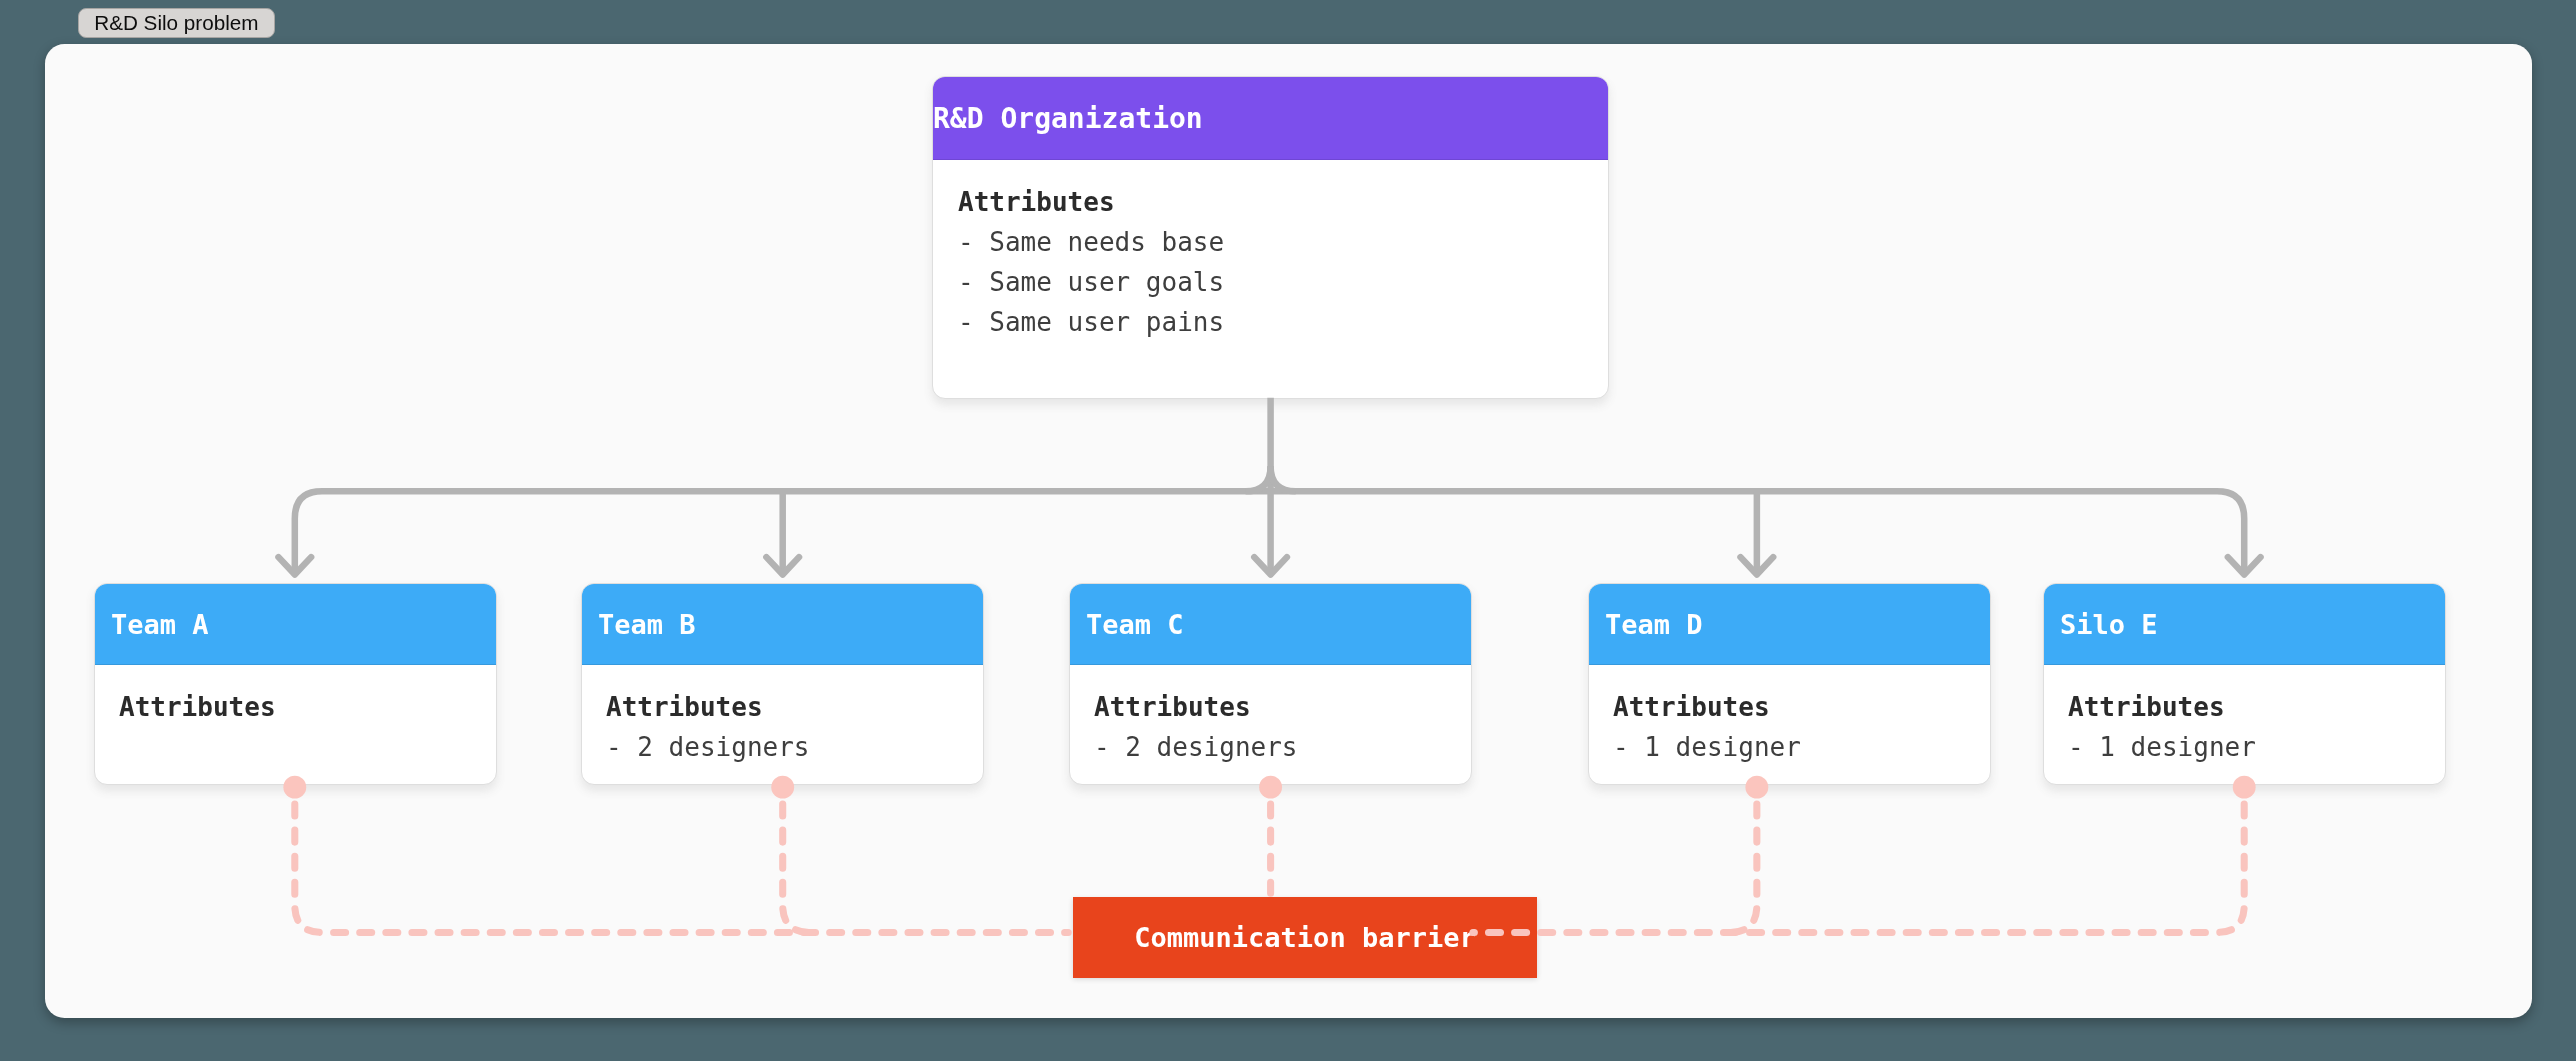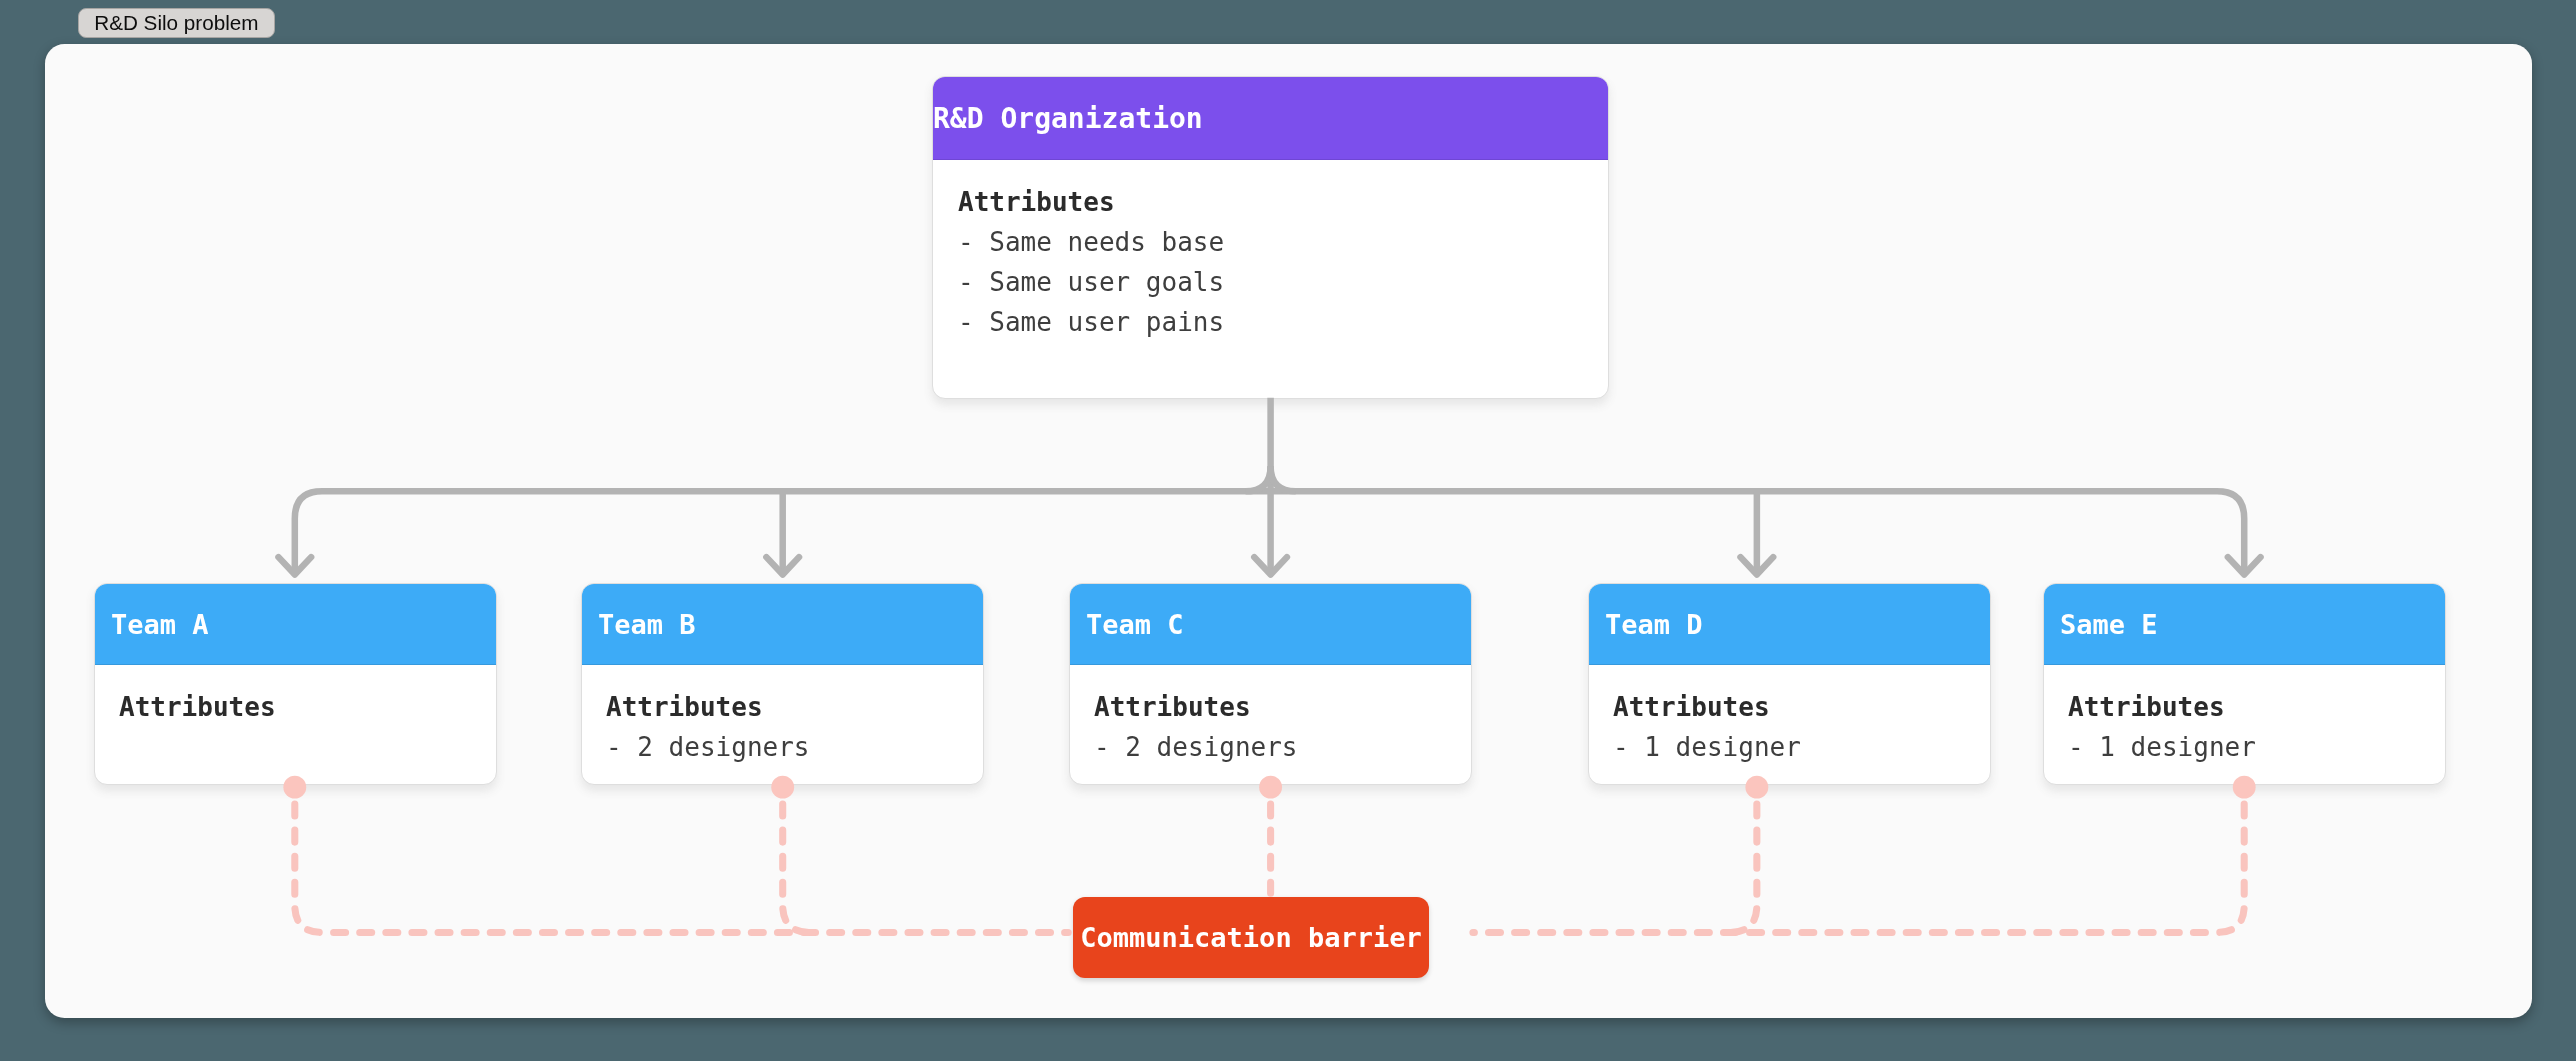--- a/index.html
+++ b/index.html
@@ -36,22 +36,22 @@
 
   .team-card{top:583px;width:403px;height:202px;}
   .team-card .card-header{height:81px;background:var(--blue);font-size:27px;padding-left:16px;}
   .team-card .card-body{padding:22px 24px 0;font-size:26px;line-height:40px;}
   #team-a{left:94px;} #team-b{left:581px;} #team-c{left:1069px;}
   #team-d{left:1556px;margin-left:32px;} #team-e{left:2043px;}
 
   .attr-heading{font-weight:700;color:var(--text-dark);}
   .attr-item{color:var(--text-body);white-space:pre;}
 
-  .barrier{position:absolute;left:1073px;top:897px;width:356px;height:81px;
-           background:var(--red);border-radius:12px;z-index:2;
+  .barrier{position:absolute;left:1073px;top:897px;width:464px;height:81px;
+           background:var(--red);border-radius:0;z-index:2;
            display:flex;align-items:center;justify-content:center;
            color:#fff;font-size:27px;font-weight:700;
            box-shadow:0 2.2px 5.4px rgba(0,0,0,.15);}
 
   .wires{position:absolute;left:0;top:0;width:2576px;height:1062px;
          z-index:3;pointer-events:none;}
   .gray-stroke{fill:none;stroke:var(--gray-line);stroke-width:12px;}
   .gray-head{fill:none;stroke:var(--gray-line);stroke-width:12px;
              stroke-linecap:round;stroke-linejoin:round;}
   .pink-stroke{fill:none;stroke:var(--pink-line);stroke-width:13px;
@@ -113,21 +113,21 @@
     <span>Team D</span>
   </div>
   <div class="card-body">
     <div class="attr-heading">Attributes</div>
     <div class="attr-item">- 1 designer</div>
   </div>
 </div>
 
 <div class="card team-card" id="team-e">
   <div class="card-header">
-    <span>Same E</span>
+    <span>Silo E</span>
   </div>
   <div class="card-body">
     <div class="attr-heading">Attributes</div>
     <div class="attr-item">- 1 designer</div>
   </div>
 </div>
 
 <div class="barrier">
   <span>Communication barrier</span>
 </div>

